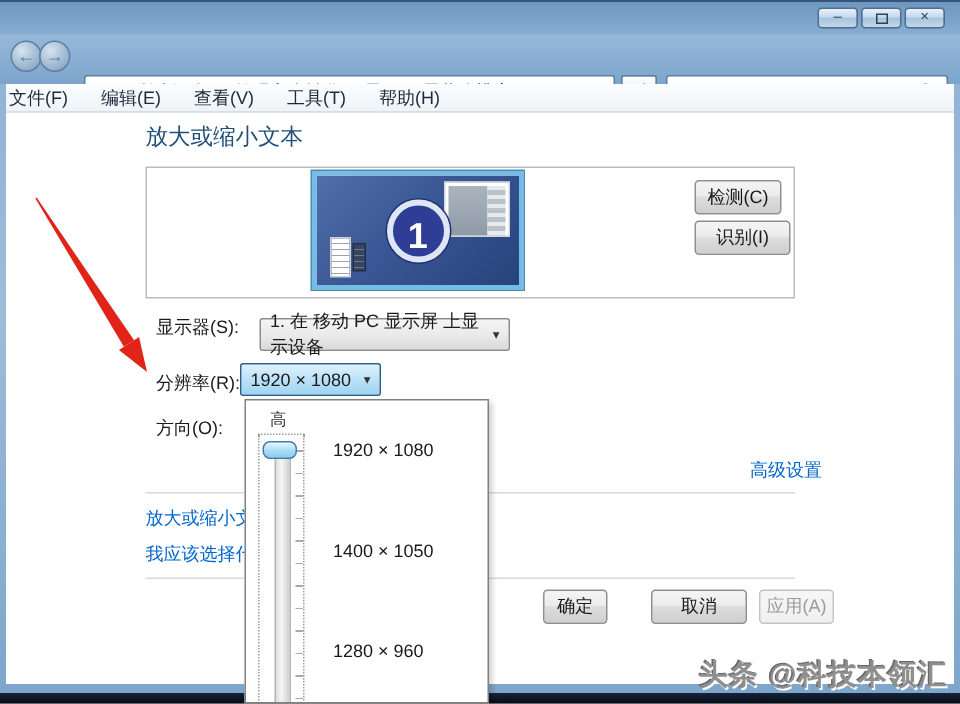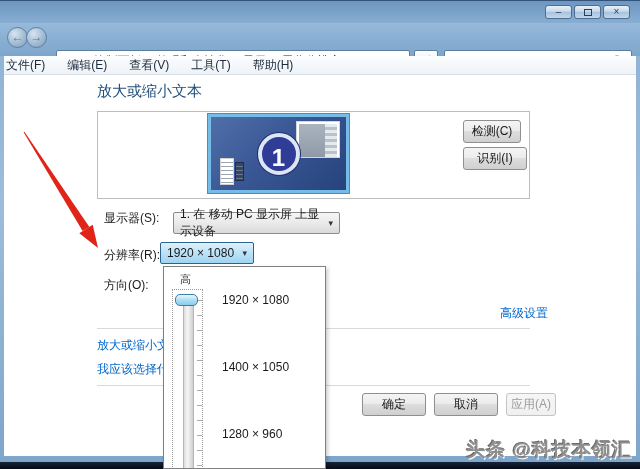--- a/index.html
+++ b/index.html
@@ -95,21 +95,21 @@
     font-size:12px; color:#1a1a1a; display:flex; align-items:center; padding:0 6px; }
   .combo .dd-arrow { margin-left:auto; font-size:9px; color:#333; }
   .combo-display { left:163px; top:212px; width:167px;margin-left:10px; }
   .combo-resolution { left:160px; top:242px; width:94px;
     background:linear-gradient(180deg,#dff1fc,#b9e0f7 55%,#9ed4f2);
     border:1px solid #2c628b; }
 
   .link { position:absolute; font-size:12px; color:#0066cc; cursor:pointer; white-space:nowrap; }
   .divider { position:absolute; left:97px; width:433px; height:1px; background:#d9d9d9; }
 
-  .btn-ok { left:362px; top:393px; width:64px; }
+  .btn-ok { left:362px; top:393px; width:43px; }
   .btn-cancel { left:434px; top:393px; width:64px; }
   .btn-apply { left:506px; top:393px; width:50px; color:#9b9b9b; border-color:#c3c3c3;
     background:linear-gradient(180deg,#f6f6f6,#f0f0f0); }
 
   
   .res-popup { position:absolute; left:163px; top:266px; width:163px; height:203px;
     background:#fff; border:1px solid #808080; box-shadow:2px 2px 4px rgba(0,0,0,.2);
     z-index:40; overflow:hidden; }
   .res-high { position:absolute; left:16px; top:5px; font-size:11px; color:#333; }
   .slider-focus { position:absolute; left:8px; top:22px; width:31px; height:220px;

